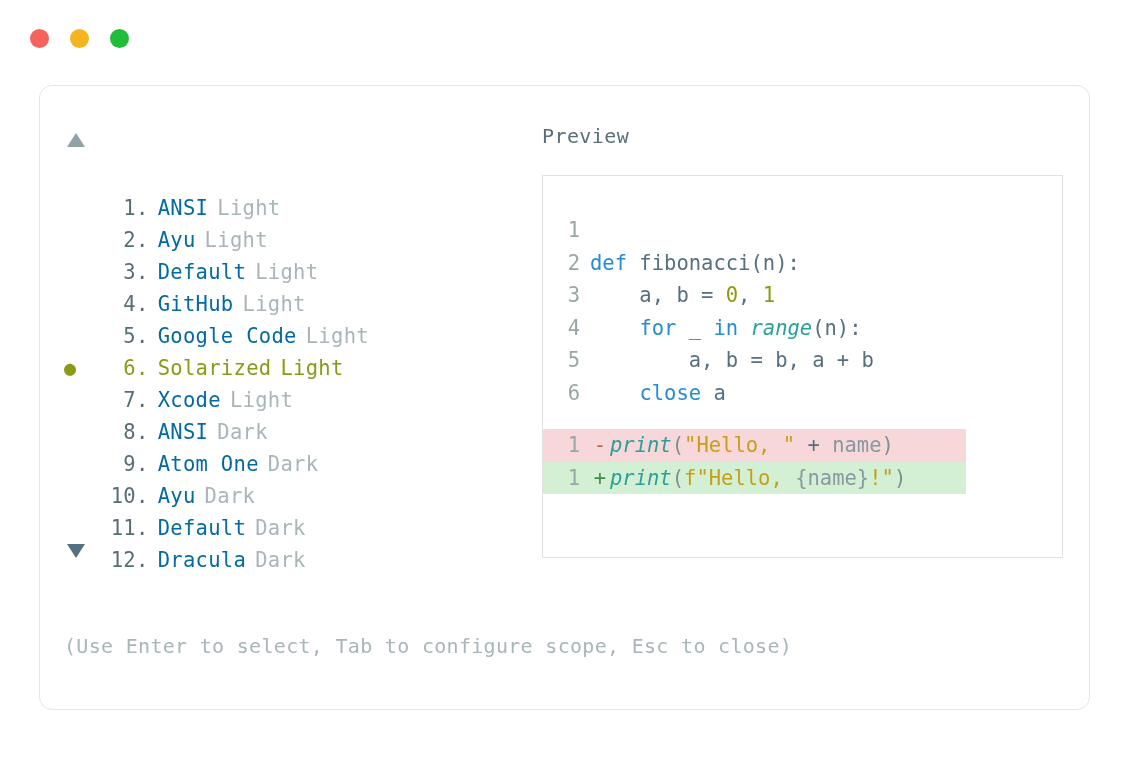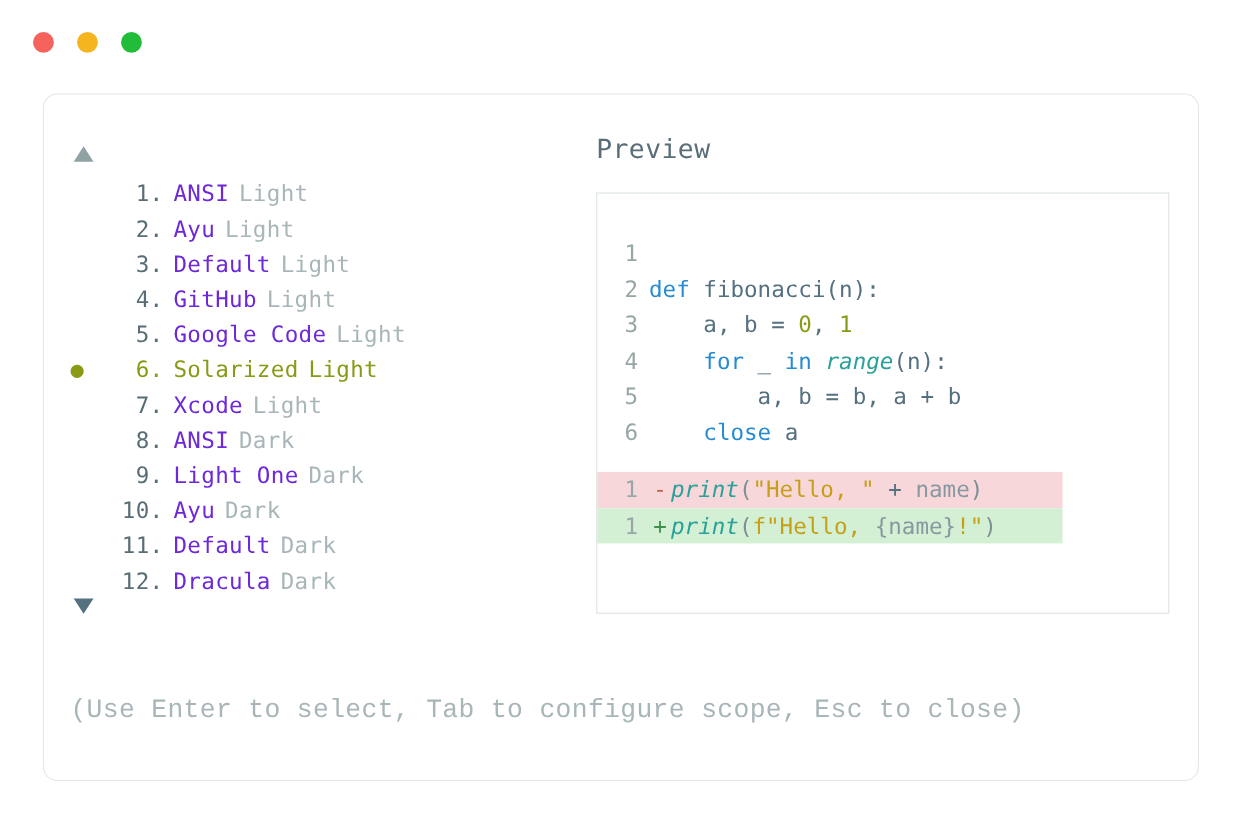--- a/index.html
+++ b/index.html
@@ -115,42 +115,43 @@
     width: 48px;
     flex: 0 0 48px;
     text-align: right;
     color: #586e75;
   }
   .dotsep {
     color: #586e75;
     padding-right: 9px;
   }
   .tname {
-    color: #6d28d9;
+    color: #0369a1;
   }
   .tsuffix {
     color: #a8b6b9;
     padding-left: 9px;
+    margin-top: 32px;
   }
   .theme-row.selected .num,
   .theme-row.selected .dotsep,
   .theme-row.selected .tname,
   .theme-row.selected .tsuffix {
     color: #8a9a16;
   }
 
   
   .right-col {
     position: absolute;
     left: 502px;
     top: 36px;
     width: 525px;
   }
   .preview-label {
-    font-size: 24px;
+    font-size: 20px;
     line-height: 29px;
     color: #5a6e78;
     letter-spacing: 0.4px;
   }
   .preview-box {
     margin-top: 24px;
     width: 521px;
     height: 383px;
     box-sizing: border-box;
     border: 1.5px solid #dde3e3;
@@ -204,26 +205,25 @@
   .t-builtin { color: #2aa198; font-style: italic; }
   .t-string  { color: #c5a017; }
   .t-punct   { color: #7b8f96; }
   .t-var     { color: #8798a0; }
 
   
   .footer-hint {
     position: absolute;
     left: 24px;
     top: 546px;
-    font-size: 24px;
+    font-size: 20px;
     line-height: 29px;
     letter-spacing: 0.3px;
     color: #a8b6b9;
     white-space: pre;
-    font-family: Liberation Mono, monospace;
   }
 </style>
 </head>
 <body>
 
 <div class="titlebar">
   <div class="dot" style="background: rgb(246, 99, 92);"></div>
   <div class="dot" style="background: rgb(245, 181, 31);"></div>
   <div class="dot" style="background: rgb(33, 189, 58);"></div>
 </div>
@@ -238,21 +238,21 @@
 
       <div class="theme-list" id="theme-list">
           <div class="theme-row"><span class="marker">●</span><span class="num">1</span><span class="dotsep">.</span><span class="tname">ANSI</span><span class="tsuffix">Light</span></div>
           <div class="theme-row"><span class="marker">●</span><span class="num">2</span><span class="dotsep">.</span><span class="tname">Ayu</span><span class="tsuffix">Light</span></div>
           <div class="theme-row"><span class="marker">●</span><span class="num">3</span><span class="dotsep">.</span><span class="tname">Default</span><span class="tsuffix">Light</span></div>
           <div class="theme-row"><span class="marker">●</span><span class="num">4</span><span class="dotsep">.</span><span class="tname">GitHub</span><span class="tsuffix">Light</span></div>
           <div class="theme-row"><span class="marker">●</span><span class="num">5</span><span class="dotsep">.</span><span class="tname">Google Code</span><span class="tsuffix">Light</span></div>
           <div class="theme-row selected"><span class="marker">●</span><span class="num">6</span><span class="dotsep">.</span><span class="tname">Solarized</span><span class="tsuffix">Light</span></div>
           <div class="theme-row"><span class="marker">●</span><span class="num">7</span><span class="dotsep">.</span><span class="tname">Xcode</span><span class="tsuffix">Light</span></div>
           <div class="theme-row"><span class="marker">●</span><span class="num">8</span><span class="dotsep">.</span><span class="tname">ANSI</span><span class="tsuffix">Dark</span></div>
-          <div class="theme-row"><span class="marker">●</span><span class="num">9</span><span class="dotsep">.</span><span class="tname">Light One</span><span class="tsuffix">Dark</span></div>
+          <div class="theme-row"><span class="marker">●</span><span class="num">9</span><span class="dotsep">.</span><span class="tname">Atom One</span><span class="tsuffix">Dark</span></div>
           <div class="theme-row"><span class="marker">●</span><span class="num">10</span><span class="dotsep">.</span><span class="tname">Ayu</span><span class="tsuffix">Dark</span></div>
           <div class="theme-row"><span class="marker">●</span><span class="num">11</span><span class="dotsep">.</span><span class="tname">Default</span><span class="tsuffix">Dark</span></div>
           <div class="theme-row"><span class="marker">●</span><span class="num">12</span><span class="dotsep">.</span><span class="tname">Dracula</span><span class="tsuffix">Dark</span></div>
         </div>
 
       <div class="scroll-arrow scroll-arrow-down"></div>
     </div>
 
     <div class="right-col">
       <div class="preview-label">Preview</div>

